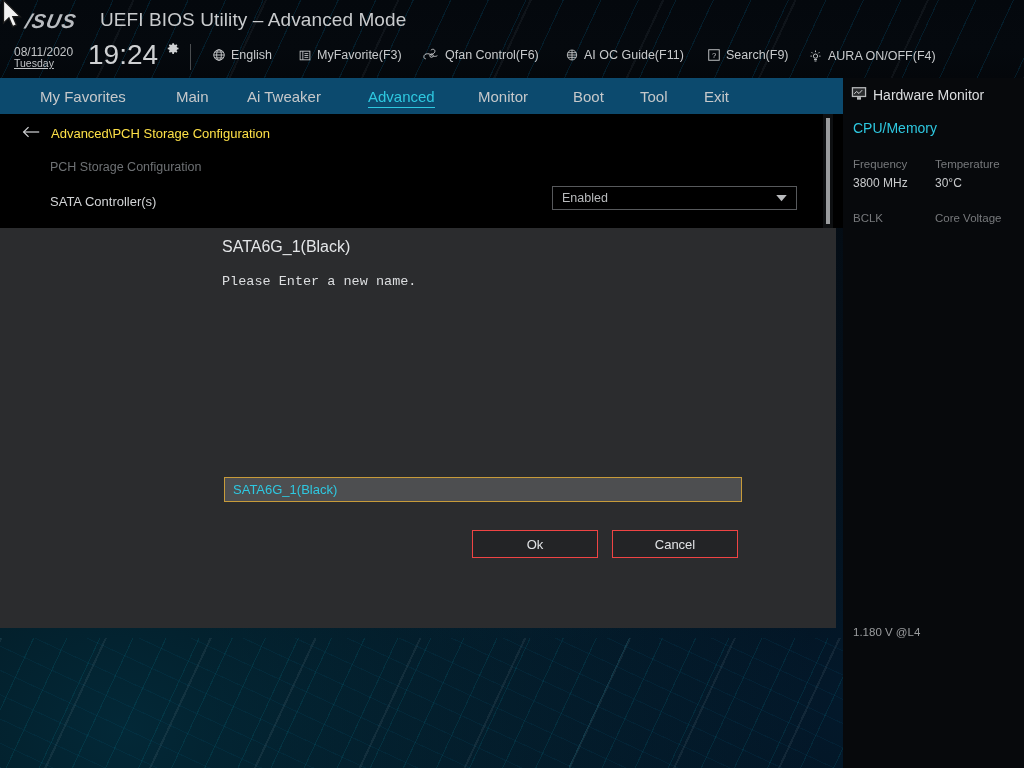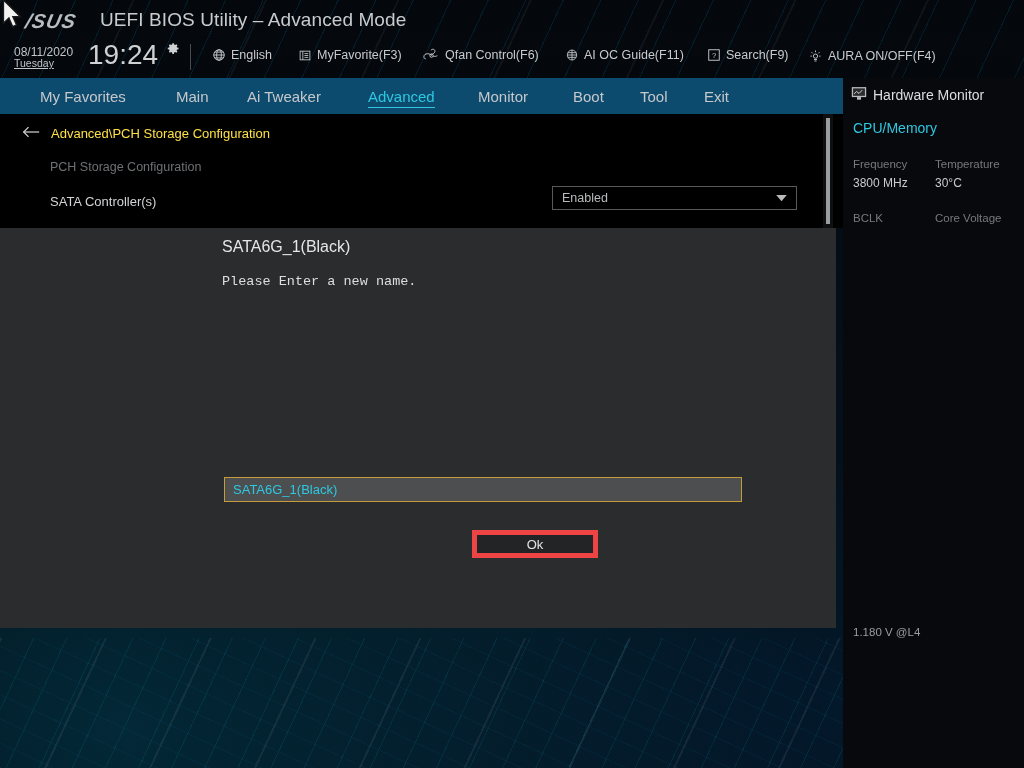--- a/index.html
+++ b/index.html
@@ -165,21 +165,21 @@
     font-size:13.5px; color:#dcdee0;font-family:Liberation Mono, monospace;
   }
   #name-input{
     position:absolute; left:224px; top:249px; width:518px; height:25px;
     background:#4d4e50; border:1px solid #c79b3a;
     display:flex; align-items:center; padding:0 8px;
     font-size:13px; color:#2ec8e0; cursor:text;
   }
   .dlg-btn{
     position:absolute; top:302px; height:28px;
-    border:5px solid #ef4444; background:#232426;
+    border:1px solid #ef4444; background:#232426;
     display:flex; align-items:center; justify-content:center;
     font-size:13px; color:#e2e4e6; cursor:pointer;
   }
   #ok-button{ left:472px; width:126px; }
   #cancel-button{ left:612px; width:126px; }
 
   
   #footer{
     position:absolute; left:0; top:700px; width:1024px; height:68px;
   }
@@ -373,20 +373,21 @@
 
 <div id="modal-overlay">
   <div id="dialog-title">SATA6G_1(Black)</div>
   <div id="dialog-prompt">Please Enter a new name.</div>
 
   <div id="name-input">
     <span>SATA6G_1(Black)</span>
   </div>
 
   <div class="dlg-btn" id="ok-button">Ok</div>
+  <div class="dlg-btn" id="cancel-button">Cancel</div>
 </div>
 
 <div id="footer">
   
   
 
   
   
 
   

